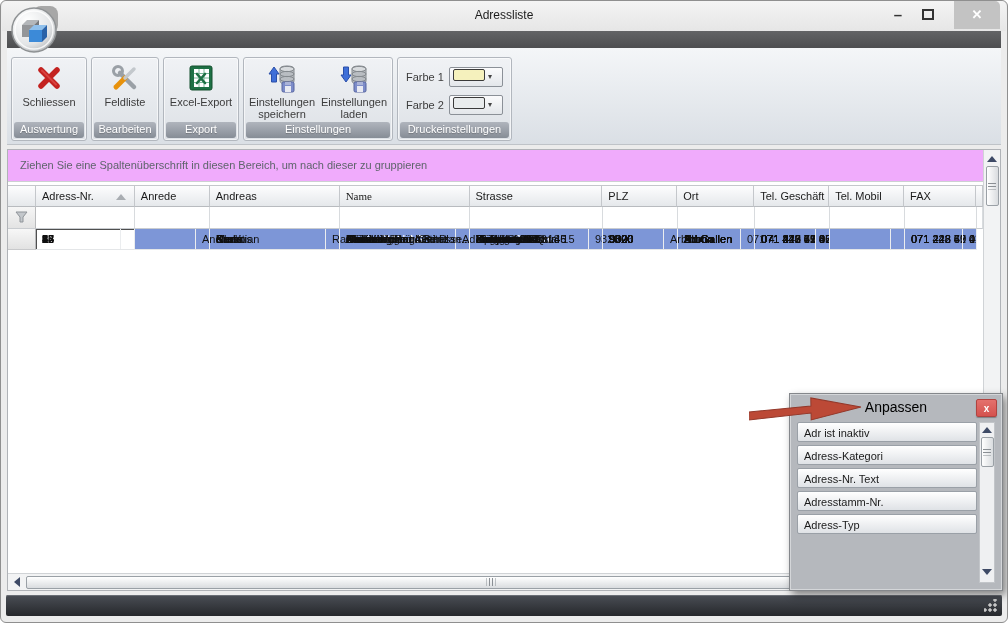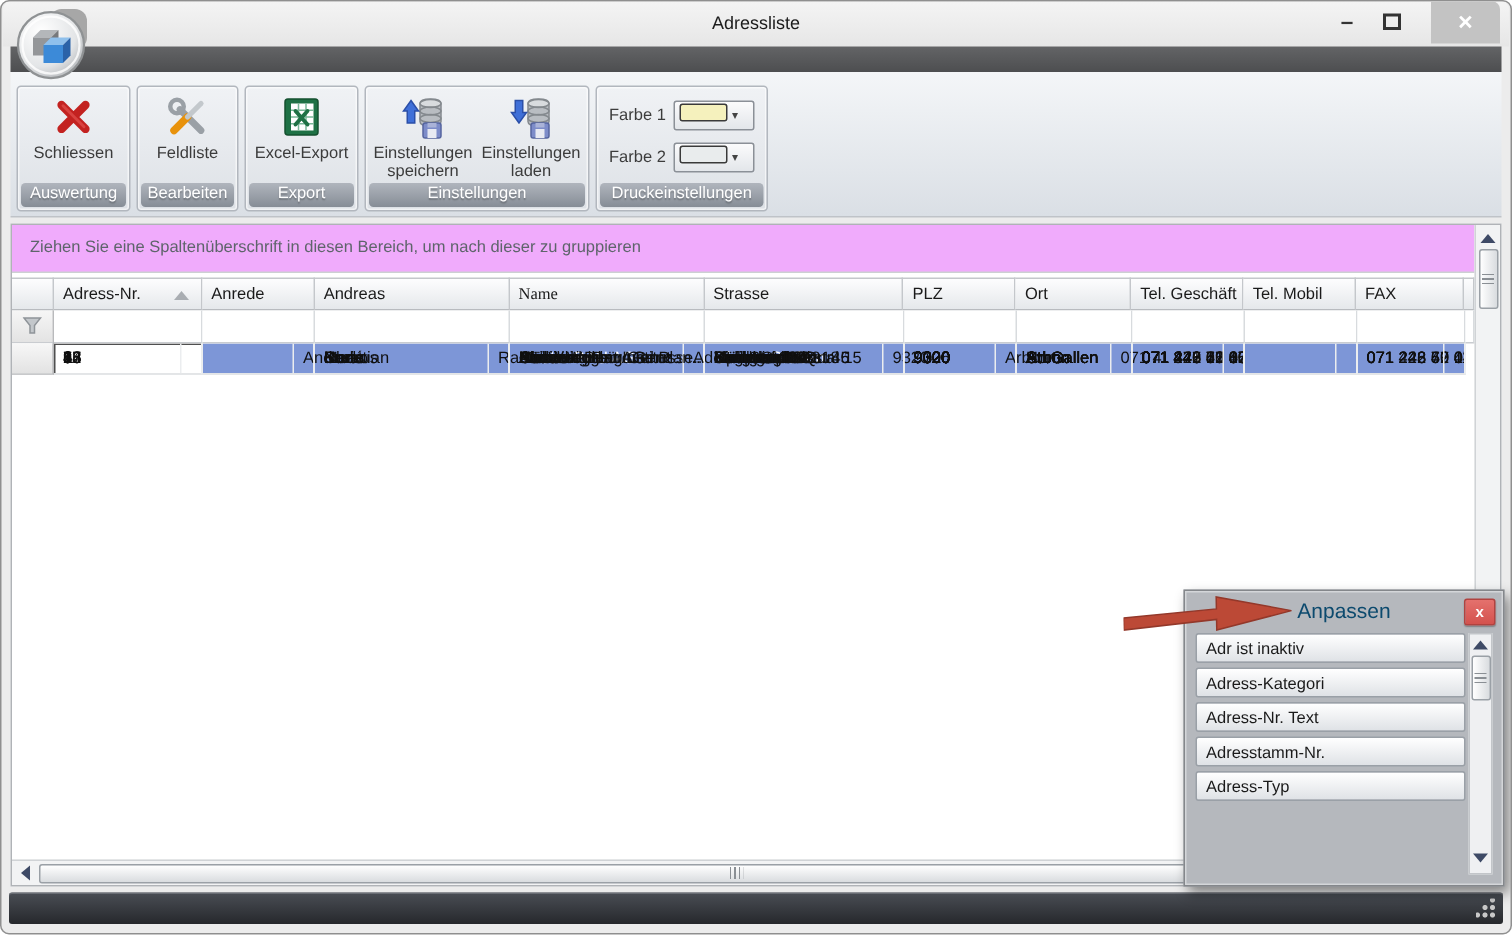--- a/index.html
+++ b/index.html
@@ -100,21 +100,21 @@
                   radial-gradient(circle 1.5px at 11px 6px,#c8c8c8 1.4px,transparent 2px),
                   radial-gradient(circle 1.5px at 6px 11px,#c8c8c8 1.4px,transparent 2px),
                   radial-gradient(circle 1.5px at 11px 1px,#c8c8c8 1.4px,transparent 2px),
                   radial-gradient(circle 1.5px at 6px 6px,#c8c8c8 1.4px,transparent 2px),
                   radial-gradient(circle 1.5px at 1px 11px,#c8c8c8 1.4px,transparent 2px); }
 
   
   .panel { position:absolute; left:788px; top:392px; width:214px; height:198px; background:#b5b8bd;
            border:1px solid #84878b; box-shadow:3px 4px 8px rgba(0,0,0,.45), inset 0 0 0 1px #d4d6d9; z-index:40; }
   .panel-title { position:absolute; left:0; right:0; top:0; height:27px; text-align:center;
-                 font-size:14px; color:#0c4a6e; line-height:27px; }
+                 font-size:14px; color:#000000; line-height:27px; }
   .panel-close { position:absolute; right:5px; top:5px; width:21px; height:18px; background:linear-gradient(#e4716d,#d4524e);
                  border:1px solid #b04340; border-radius:2px; color:#fff; font-size:10px; font-weight:bold;
                  text-align:center; line-height:17px; box-shadow:0 1px 1px rgba(0,0,0,.3); }
   .panel-list { position:absolute; left:7px; right:7px; top:28px; bottom:7px; }
   .chips { position:absolute; left:0; top:0; right:18px; }
   .chip { height:20px; margin-bottom:3px; background:linear-gradient(#ffffff,#dfe2e6); border:1px solid #9aa0a7;
           border-radius:2px; font-size:11px; color:#1a1a1a; padding:4px 0 0 6px; white-space:nowrap; overflow:hidden; }
   .pscroll { position:absolute; right:0; top:0; bottom:0; width:16px; background:#eff0f2; border:1px solid #c2c5c9; }
   .pscroll .tri-up { margin-top:4px; }
   .pscroll .vthumb { height:30px; }

